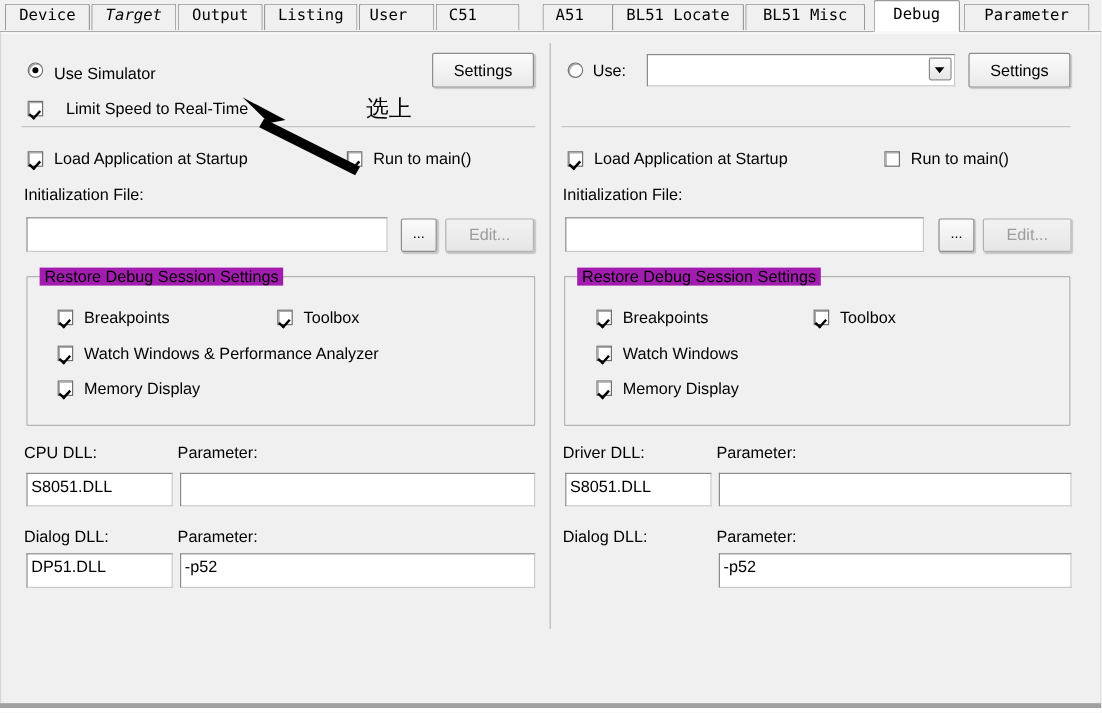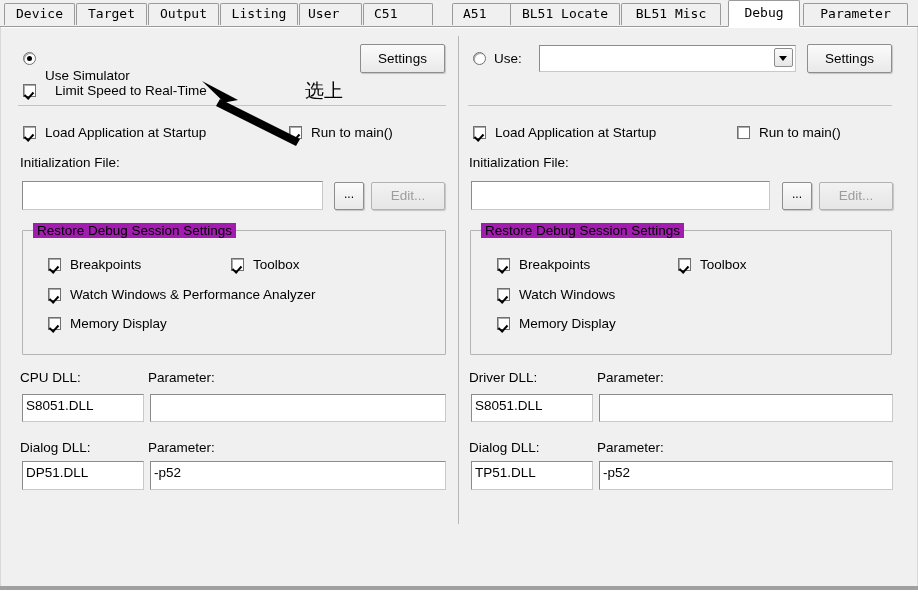--- a/index.html
+++ b/index.html
@@ -251,39 +251,39 @@
     pointer-events: none;
   }
 </style>
 </head>
 <body>
 
 <div id="app">
 
   <div class="tabstrip">
     <div class="tab" style="left:4px;  width:71px;">Device</div>
-    <div class="tab" style="left:76px; width:71px;">Target</div>
+    <div class="tab" style="left:76px; width:71px;font-style:italic;">Target</div>
     <div class="tab" style="left:148px;width:71px;">Output</div>
     <div class="tab" style="left:220px;width:78px;">Listing</div>
     <div class="tab" style="left:299px;width:63px;padding-left:8px;text-align:left;box-sizing:border-box;">User</div>
     <div class="tab" style="left:363px;width:70px;padding-left:10px;text-align:left;box-sizing:border-box;">C51</div>
     <div class="tab" style="left:452px;width:75px;padding-left:10px;text-align:left;box-sizing:border-box;">A51</div>
     <div class="tab" style="left:510px;width:110px;">BL51 Locate</div>
     <div class="tab" style="left:621px;width:100px;">BL51 Misc</div>
     <div class="tab active" style="left:728px;width:72px;">Debug</div>
     <div class="tab" style="left:803px;width:105px;">Parameter</div>
     <div class="tabline"></div>
   </div>
 
   <div class="pagepanel"></div>
   <div class="leftedge"></div>
   <div class="rightedge"></div>
 
   <div class="radio checked" style="left:23px; top:52px;"></div>
-  <div class="lbl" style="left:45px; top:68px;">Use Simulator</div>
+  <div class="lbl" style="left:45px; top:54px;">Use Simulator</div>
 
   <div class="btn" style="left:360px; top:44px; width:85px; height:29px; line-height:27px;">Settings</div>
 
   <div class="chk checked" style="left:23px; top:84px;"></div>
   <div class="lbl" style="left:55px; top:83px;">Limit Speed to Real-Time</div>
 
   <div class="hsep" style="left:18px; top:105px; width:428px;"></div>
 
   <div class="chk checked" style="left:23px; top:126px;"></div>
   <div class="lbl" style="left:45px; top:125px;">Load Application at Startup</div>
@@ -361,21 +361,20 @@
   <div class="chk checked" style="left:497px; top:317px;"></div>
   <div class="lbl" style="left:519px; top:316px;">Memory Display</div>
 
   <div class="lbl" style="left:469px; top:370px;">Driver DLL:</div>
   <div class="lbl" style="left:597px; top:370px;">Parameter:</div>
   <div class="txt" style="left:471px; top:394px; width:122px; height:28px;">S8051.DLL</div>
   <div class="txt" style="left:599px; top:394px; width:294px; height:28px;"></div>
 
   <div class="lbl" style="left:469px; top:440px;">Dialog DLL:</div>
   <div class="lbl" style="left:597px; top:440px;">Parameter:</div>
-  <div class="txt" style="left:471px; top:461px; width:122px; height:29px;">TP51.DLL</div>
   <div class="txt" style="left:599px; top:461px; width:294px; height:29px;">-p52</div>
 
   <svg id="anno-arrow" viewBox="0 0 918 594">
     <polygon points="202,81 238,100 222,103 234,112" fill="#000000"></polygon>
     <polygon points="220,99 300,139 296,146 216,106" fill="#000000"></polygon>
   </svg>
   <div class="anno-text" style="left:305px; top:78px;">选上</div>
 
   <div class="bottomshadow"></div>
   <div class="bottomshadow2"></div>

